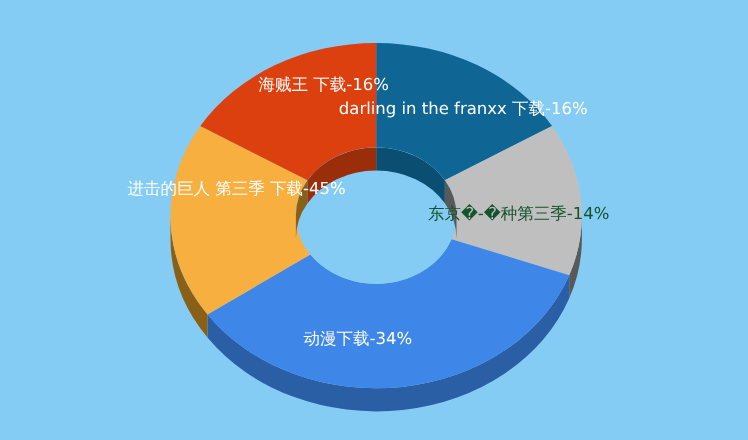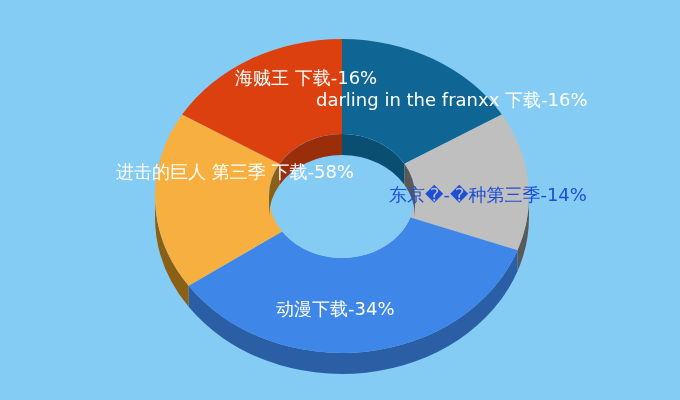--- a/index.html
+++ b/index.html
@@ -22,21 +22,21 @@
     position: absolute;
     left: 0;
     top: 0;
     width: 680px;
     height: 400px;
     display: block;
   }
   .slice-label {
     position: absolute;
     color: #ffffff;
-    font-size: 18px;
+    font-size: 15px;
     line-height: 17px;
     white-space: nowrap;
     font-family: "DejaVu Sans", "Liberation Sans", sans-serif;
     letter-spacing: 0px;
     pointer-events: none;
   }
 </style>
 </head>
 <body>
 
@@ -56,19 +56,19 @@
         <ellipse cx="342" cy="196" rx="73" ry="62" fill="#85ccf5"></ellipse>
       </g>
     <g id="hole-group">
         <path d="M 342 134 A 73 62 0 0 1 404.42542169939026 163.85966076474742 L 404.42542169939026 184.85966076474742 A 73 62 0 0 0 342 155 Z" fill="#0a4e71"></path>
         <path d="M 404.42542169939026 163.85966076474742 A 73 62 0 0 1 415 195.99999999999997 L 415 216.99999999999997 A 73 62 0 0 0 404.42542169939026 184.85966076474742 Z" fill="#595959"></path>
         <path d="M 269 196 A 73 62 0 0 1 279.5745783006097 163.85966076474747 L 279.5745783006097 184.85966076474747 A 73 62 0 0 0 269 217 Z" fill="#8a6016"></path>
         <path d="M 279.5745783006097 163.85966076474747 A 73 62 0 0 1 342 134 L 342 155 A 73 62 0 0 0 279.5745783006097 184.85966076474747 Z" fill="#9a2d0a"></path>
       </g>
   </svg>
   <div id="labels-layer">
-      <div class="slice-label" style="left: 316px; top: 91px; color: rgb(255, 255, 255);">darling in the franxx 下载-16%</div>
-      <div class="slice-label" style="left: 389px; top: 186px; color: #1d4ed8;">东京�-�种第三季-14%</div>
+      <div class="slice-label" style="left: 308px; top: 91px; color: rgb(255, 255, 255);">darling in the franxx 下载-16%</div>
+      <div class="slice-label" style="left: 389px; top: 186px; color: #14532d;">东京�-�种第三季-14%</div>
       <div class="slice-label" style="left: 276px; top: 300px; color: rgb(255, 255, 255);">动漫下载-34%</div>
-      <div class="slice-label" style="left: 116px; top: 163px; color: rgb(255, 255, 255);">进击的巨人 第三季 下载-58%</div>
+      <div class="slice-label" style="left: 116px; top: 163px; color: rgb(255, 255, 255);">进击的巨人 第三季 下载-45%</div>
       <div class="slice-label" style="left: 235px; top: 69px; color: rgb(255, 255, 255);">海贼王 下载-16%</div>
     </div>
 </div>
 
 </body></html>

